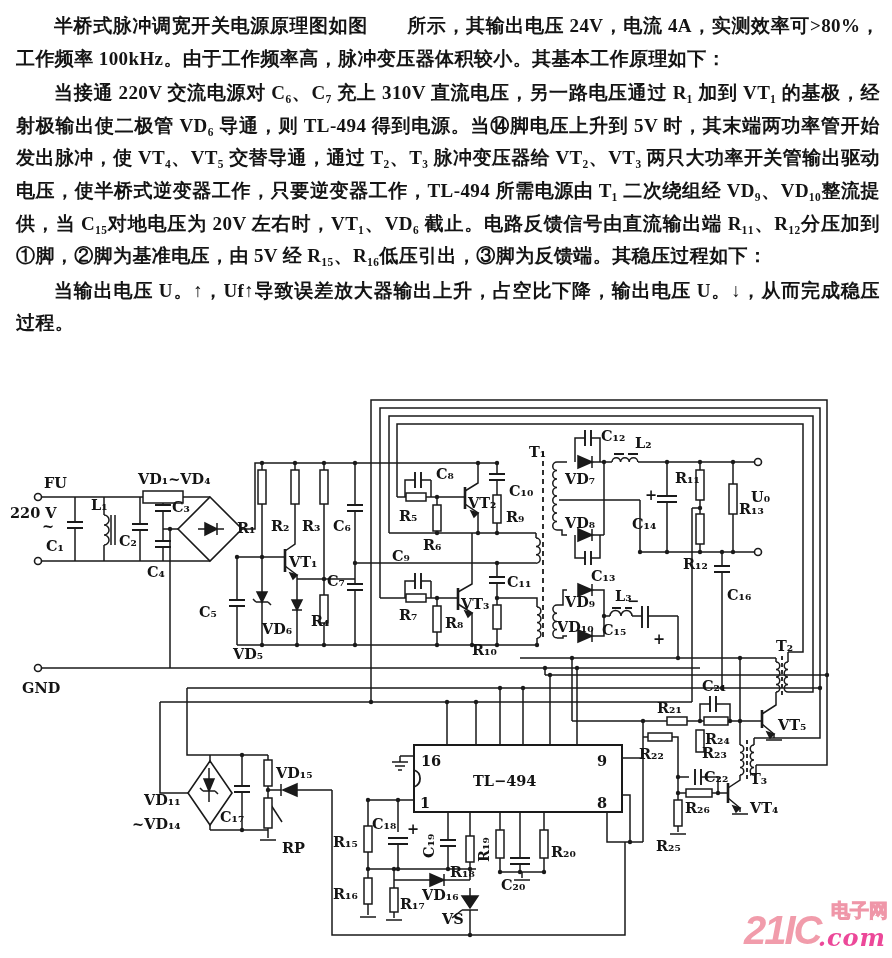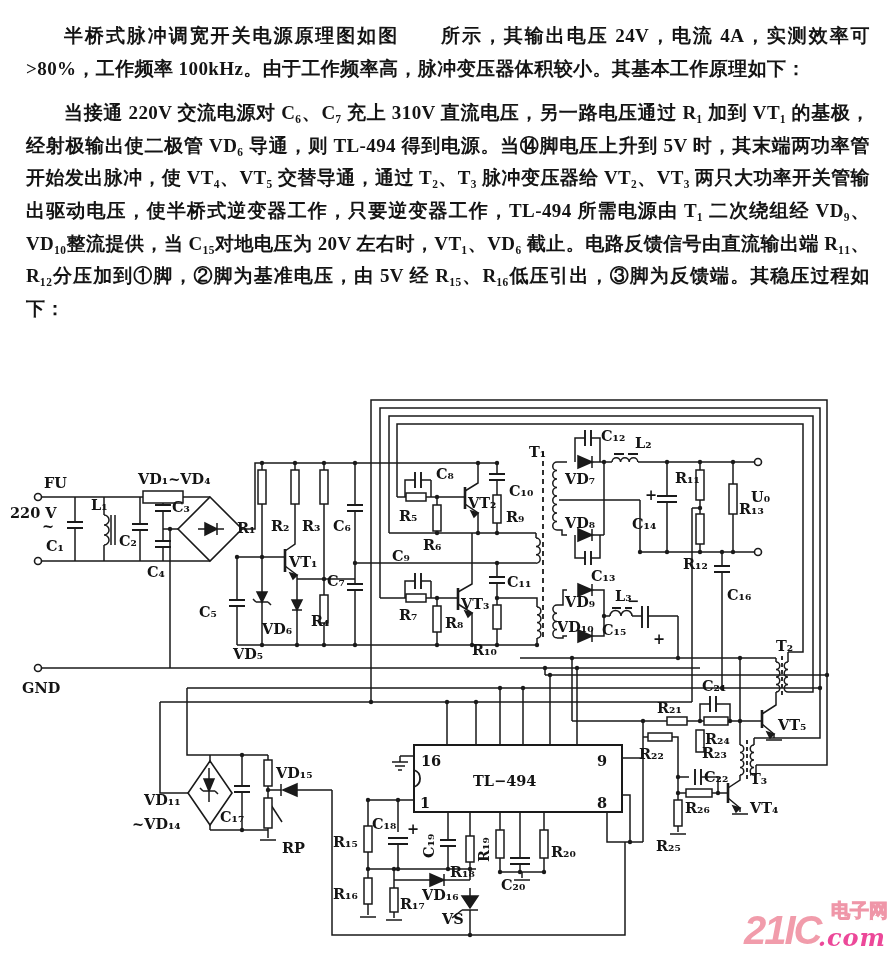--- a/index.html
+++ b/index.html
@@ -12,21 +12,21 @@
     position:relative;
   }
   .article{
     padding:8px 10px 0 14px;
     font-size:19px;
     line-height:32.6px;
     font-weight:700;
     text-align:justify;
     letter-spacing:0.4px;
   }
-  .article p{margin:12px;text-indent:2em;}
+  .article p{margin:2px;text-indent:2em;}
   .schematic-wrap{
     position:absolute;left:0;top:386px;width:892px;height:572px;
   }
   svg text{
     font-family:"DejaVu Serif","Liberation Serif",serif;
     font-weight:700;font-size:14.5px;fill:#141414;
   }
   .watermark{
     position:absolute;right:4px;bottom:6px;width:160px;height:52px;
     pointer-events:none;
@@ -50,20 +50,21 @@
     font-style:italic;font-weight:700;
     font-size:24px;color:#ec4899;letter-spacing:1px;
   }
 </style>
 </head>
 <body>
 
 <div class="article">
   <p>半桥式脉冲调宽开关电源原理图如图　　所示，其输出电压 24V，电流 4A，实测效率可&gt;80%，工作频率 100kHz。由于工作频率高，脉冲变压器体积较小。其基本工作原理如下：</p>
   <p>当接通 220V 交流电源对 C₆、C₇ 充上 310V 直流电压，另一路电压通过 R₁ 加到 VT₁ 的基极，经射极输出使二极管 VD₆ 导通，则 TL-494 得到电源。当⑭脚电压上升到 5V 时，其末端两功率管开始发出脉冲，使 VT₄、VT₅ 交替导通，通过 T₂、T₃ 脉冲变压器给 VT₂、VT₃ 两只大功率开关管输出驱动电压，使半桥式逆变器工作，只要逆变器工作，TL-494 所需电源由 T₁ 二次绕组经 VD₉、VD₁₀整流提供，当 C₁₅对地电压为 20V 左右时，VT₁、VD₆ 截止。电路反馈信号由直流输出端 R₁₁、R₁₂分压加到①脚，②脚为基准电压，由 5V 经 R₁₅、R₁₆低压引出，③脚为反馈端。其稳压过程如下：</p>
+  <p>当输出电压 U。↑，Uf↑导致误差放大器输出上升，占空比下降，输出电压 U。↓，从而完成稳压过程。</p>
 </div>
 
 <div class="schematic-wrap">
 <svg width="892" height="572" viewBox="0 386 892 572" xmlns="http://www.w3.org/2000/svg">
 
   <g stroke="#1a1a1a" stroke-width="1.5" fill="none">
 
     <path d="M41 497 H210 M41 561 H210 M75 497 V522 M75 528 V561 M104 497 V515 M104 545 V561 M140 497 V524 M140 530 V561 M163 497 V505 M163 511 V529 M163 529 V541 M163 547 V561 M163 529 H178 M170 529 V668"></path>
 
     <path d="M242 529 H255 V463 H497"></path>

